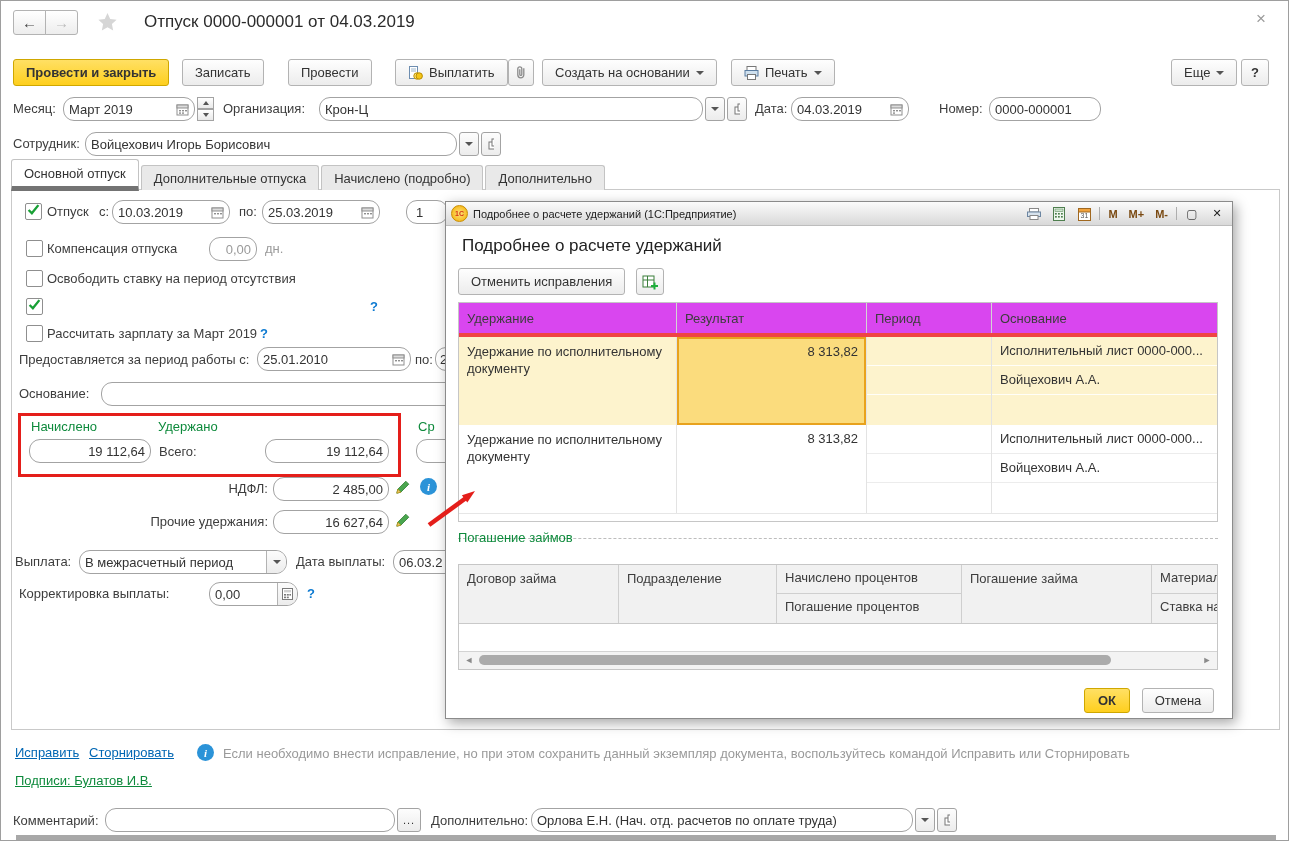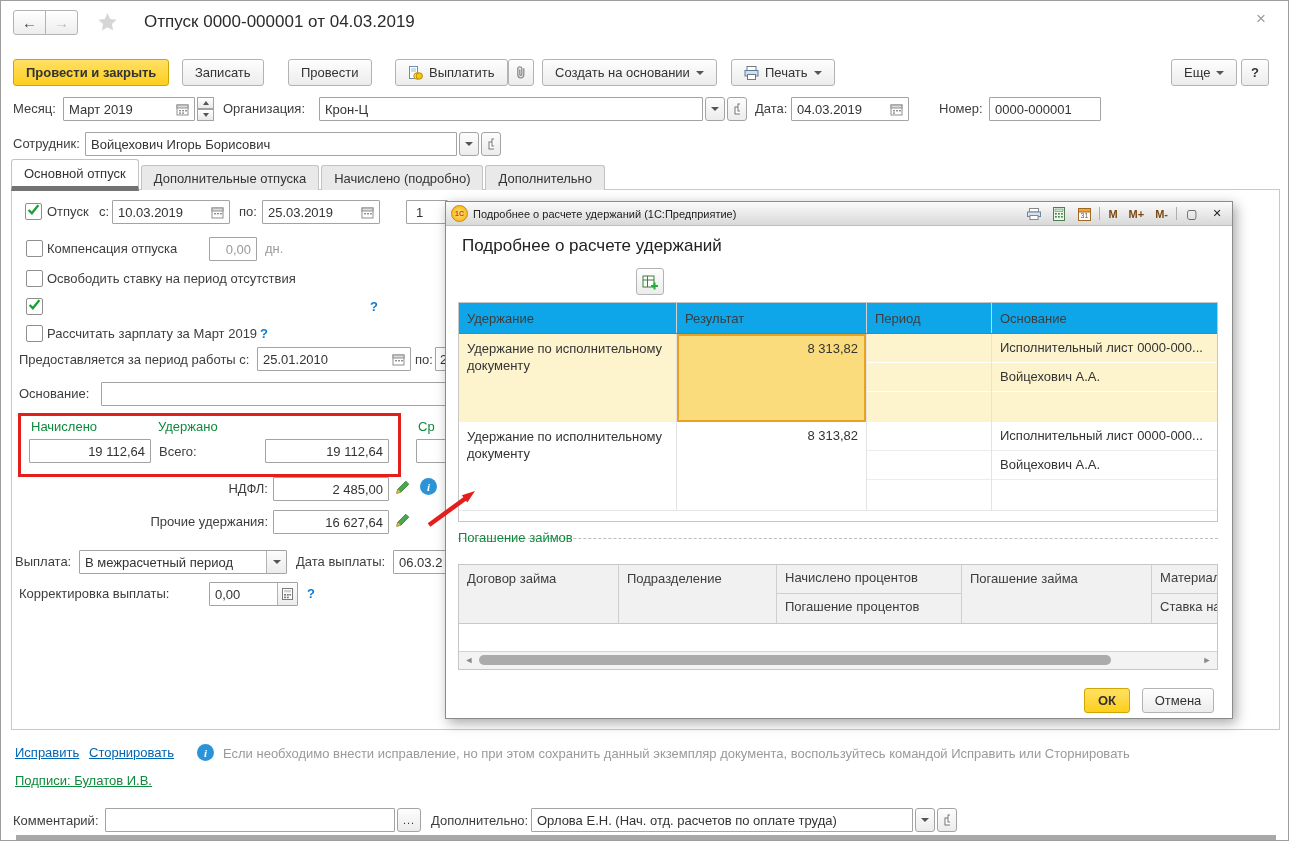--- a/index.html
+++ b/index.html
@@ -15,21 +15,21 @@
   .glink{color:#0e8a3c;text-decoration:underline;cursor:pointer;white-space:nowrap}
   .q{position:absolute;color:#0d7ad1;font-weight:bold;cursor:pointer}
   button{font:inherit;color:#333}
   .btn{position:absolute;display:inline-flex;align-items:center;justify-content:center;gap:6px;height:27px;
        padding:0 12px;background:linear-gradient(#fefefe,#ececec);border:1px solid #b3b3b3;border-radius:3px;
        white-space:nowrap;cursor:pointer}
   .btn.primary{background:linear-gradient(#ffe064,#fecf1e);border-color:#cfa700;font-weight:bold}
   .btn .car{width:0;height:0;border-left:4px solid transparent;border-right:4px solid transparent;border-top:4px solid #555}
   .navbtn{width:33px;height:25px;background:linear-gradient(#fff,#ededed);border:1px solid #b3b3b3;
        display:inline-flex;align-items:center;justify-content:center;font-size:15px;cursor:pointer}
-  .field{position:absolute;display:flex;align-items:center;height:24px;border:1px solid #a3a3a3;border-radius:1px;
+  .field{position:absolute;display:flex;align-items:center;height:24px;border:1px solid #a3a3a3;border-radius:11px;
        background:#fff;padding:0 5px;box-sizing:border-box;white-space:nowrap;overflow:hidden}
   .field .val{overflow:hidden;white-space:nowrap}
   .field.num{justify-content:flex-end}
   .field .icobox{margin-left:auto;flex:none;display:flex;align-items:center;justify-content:center;padding-left:3px}
   .field .inbtn{margin-left:auto;flex:none;width:19px;height:22px;margin-right:-5px;border-left:1px solid #b3b3b3;
        display:flex;align-items:center;justify-content:center;background:linear-gradient(#fcfcfc,#ececec);cursor:pointer}
   .sidebtn{position:absolute;width:20px;height:24px;border:1px solid #a3a3a3;border-radius:3px;
        background:linear-gradient(#fdfdfd,#ececec);display:inline-flex;align-items:center;justify-content:center;cursor:pointer}
   .car{width:0;height:0;border-left:4px solid transparent;border-right:4px solid transparent;border-top:4px solid #555}
   .spin{position:absolute;width:17px;height:24px;display:flex;flex-direction:column}
@@ -55,21 +55,21 @@
   .tbm{font-weight:bold;color:#7a4a12;font-size:11px;width:auto;padding:0 3px}
   .tbsep{width:1px;height:13px;background:#aeaeae;flex:none}
   .logo1c{width:15px;height:15px;border-radius:50%;background:radial-gradient(#ffe27a,#f3ae00);border:1px solid #c98c00;
        color:#d43415;font-size:7px;font-weight:bold;display:flex;align-items:center;justify-content:center;flex:none}
   .dlg-head{position:absolute;left:16px;top:34px;font-size:17px;color:#222}
   .dbtn{position:absolute;display:inline-flex;align-items:center;justify-content:center;height:27px;padding:0 12px;
        background:linear-gradient(#fefefe,#ececec);border:1px solid #b3b3b3;border-radius:3px;cursor:pointer;white-space:nowrap}
   .dbtn.yellow{background:linear-gradient(#ffe064,#fecf1e);border-color:#cfa700;font-weight:bold}
   .t1{position:absolute;left:12px;top:100px;width:760px;height:220px;border:1px solid #c6c6c6;box-sizing:border-box;
       display:flex;flex-direction:column;overflow:hidden}
-  .t1h{display:flex;height:30px;background:#0ea5e9;border-bottom:1px solid #ef4444;flex:none}
+  .t1h{display:flex;height:30px;background:#d946ef;border-bottom:4px solid #ef4444;flex:none}
   .t1h .c{display:flex;align-items:center;padding:0 8px;border-right:1px solid #d3d3d3;box-sizing:border-box;color:#3d3d3d}
   .t1r{display:flex;height:88px;flex:none}
   .t1r .c{border-right:1px solid #e3e3e3;box-sizing:border-box;position:relative}
   .t1r.y{background:#fdf3cd}
   .c1{width:218px;flex:none}.c2{width:190px;flex:none}.c3{width:125px;flex:none}.c4{flex:1}
   .cell-text{padding:6px 8px;line-height:17px;box-sizing:border-box}
   .resval{position:absolute;top:6px;right:8px}
   .sel{position:absolute;inset:0;background:#fbdc7d;border:2px solid #e8a21d;box-sizing:border-box}
   .sel span{position:absolute;top:5px;right:6px}
   .sub{height:29px;box-sizing:border-box;padding:5px 8px;line-height:17px;overflow:hidden;white-space:nowrap}
@@ -465,20 +465,23 @@
       <span class="tbi tbm">M</span>
       <span class="tbi tbm">M+</span>
       <span class="tbi tbm">M-</span>
       <span class="tbsep"></span>
       <span class="tbi" style="font-size:12px;color:#444">▢</span>
       <span class="tbi" style="font-size:11px;color:#222;font-weight:bold">✕</span>
     </div>
 
     <div class="dlg-head">Подробнее о расчете удержаний</div>
 
+    <button class="dbtn" style="left:12px;top:66px">
+      <span>Отменить исправления</span>
+    </button>
     <button class="dbtn" style="left:190px;top:66px;width:28px;padding:0">
       <svg width="16" height="16">
           <rect x="1" y="2" width="11" height="11" fill="#fff" stroke="#3b7f3b"></rect>
           <line x1="1" y1="6" x2="12" y2="6" stroke="#3b7f3b"></line>
           <line x1="5.5" y1="2" x2="5.5" y2="13" stroke="#3b7f3b"></line>
           <g stroke="#1faf3c" stroke-width="2">
             <line x1="12.5" y1="8.5" x2="12.5" y2="15.5"></line>
             <line x1="9" y1="12" x2="16" y2="12"></line>
           </g>
         </svg>

